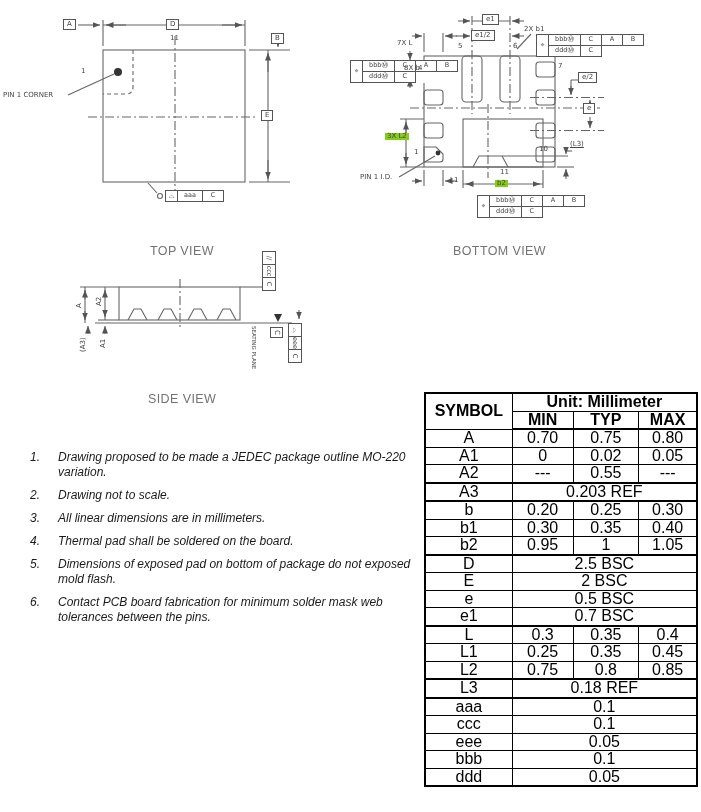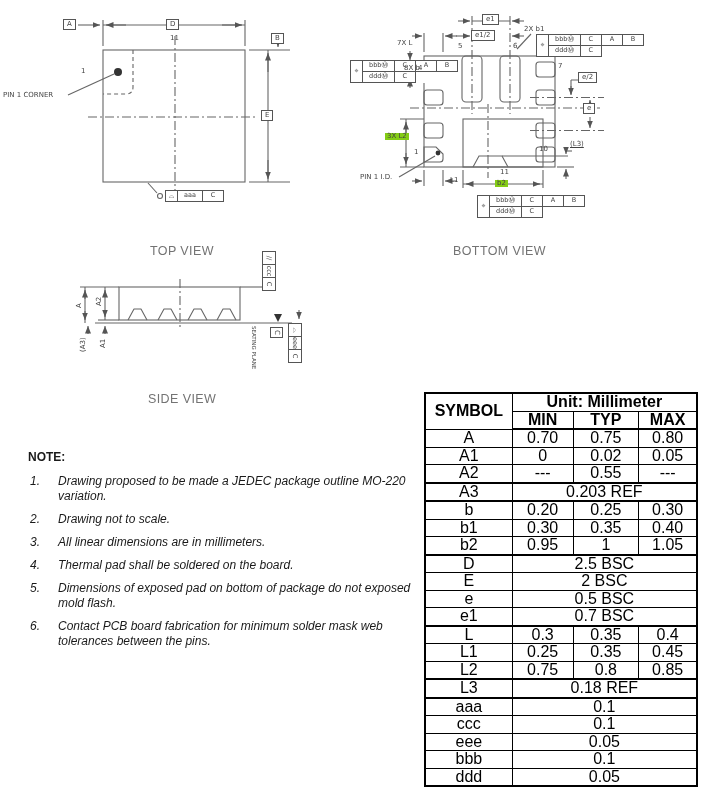--- a/index.html
+++ b/index.html
@@ -272,21 +272,20 @@
     <span class="vc">
         <span>eee</span>
       </span>
     <span class="vc">
         <span>C</span>
       </span>
   </div>
   <span class="vtitle" style="left:148px;top:379px;">SIDE VIEW</span>
 
   <div id="notes">
-    <h3>NOTE:</h3>
     <ol>
         <li>Drawing proposed to be made a JEDEC package outline MO-220 variation.</li>
         <li>Drawing not to scale.</li>
         <li>All linear dimensions are in millimeters.</li>
         <li>Thermal pad shall be soldered on the board.</li>
         <li>Dimensions of exposed pad on bottom of package do not exposed mold flash.</li>
         <li>Contact PCB board fabrication for minimum solder mask web tolerances between the pins.</li>
       </ol>
   </div>
 

